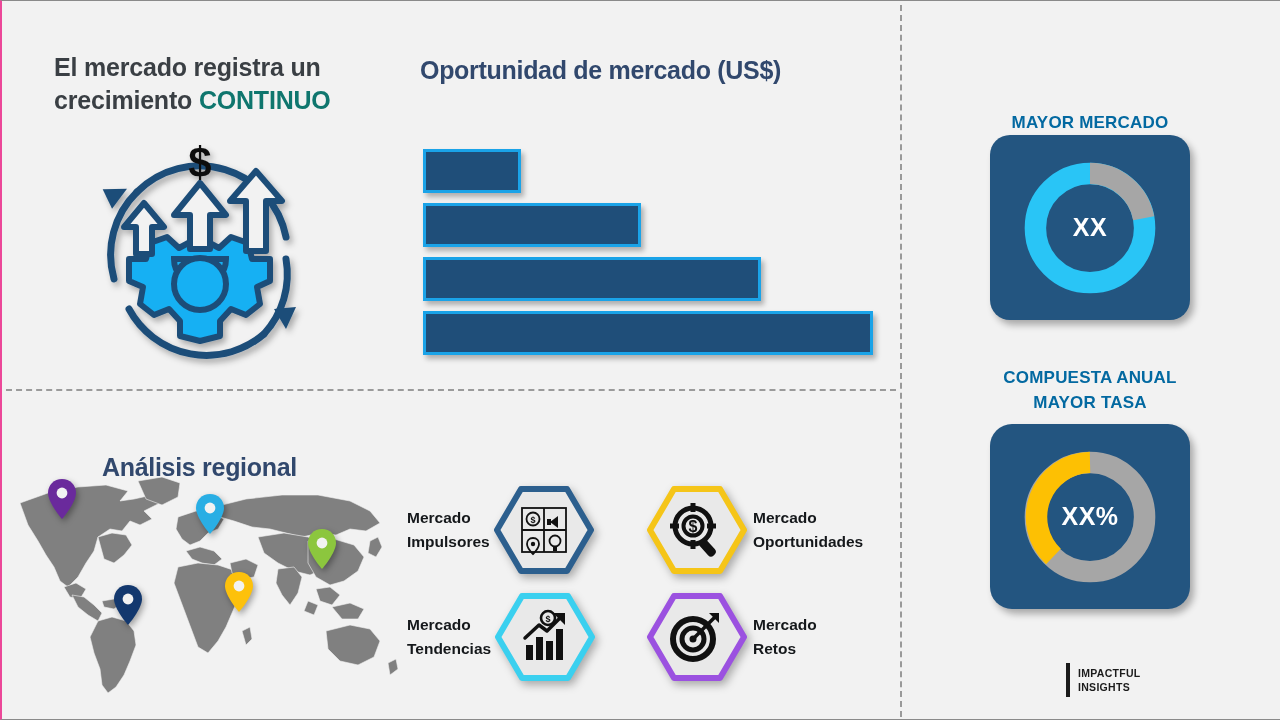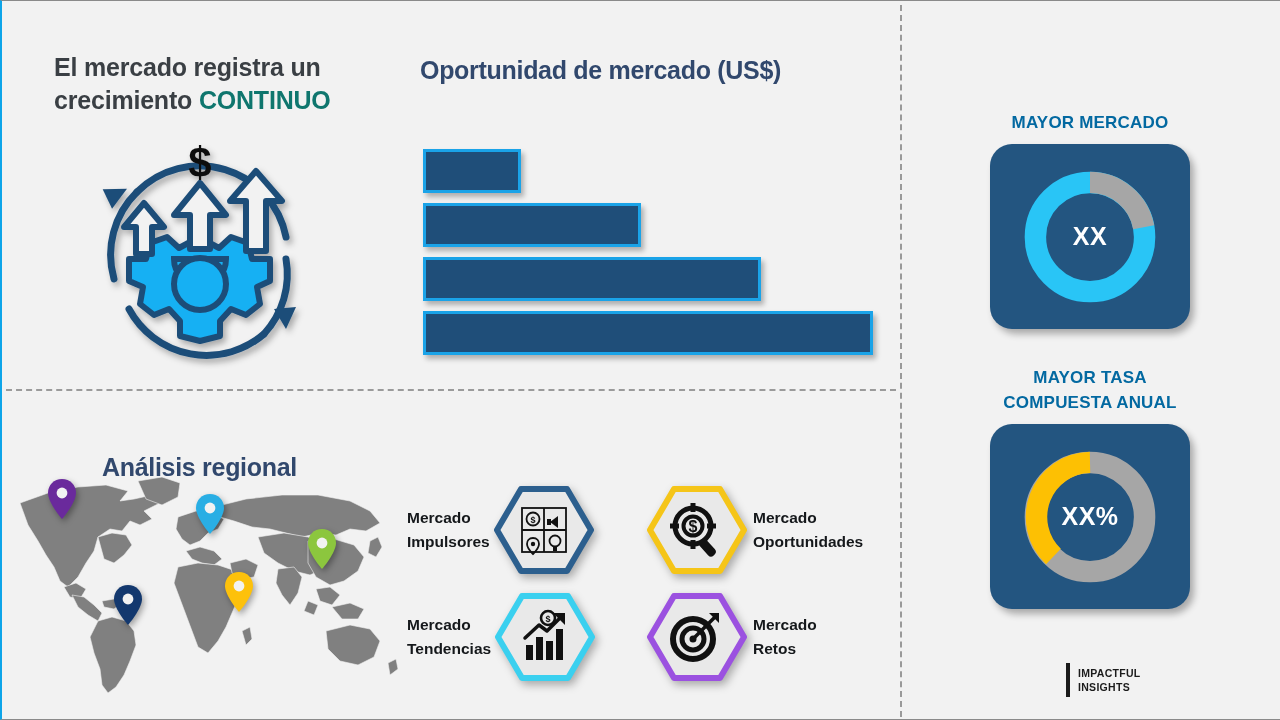--- a/index.html
+++ b/index.html
@@ -6,21 +6,21 @@
   html, body {
     width: 1280px; height: 720px;
     font-family: "Liberation Sans", sans-serif;
     background: #ffffff;
     overflow: hidden;
   }
   #canvas {
     position: relative;
     width: 1280px; height: 720px;
     background: #f2f2f2;
-    border-left: 2px solid #0ea5e9;
+    border-left: 2px solid #ec4899;
     border-top: 1px solid #8a8a8a;
     border-bottom: 1px solid #8a8a8a;
     overflow: hidden;
   }
 
   
   .divider-v {
     position: absolute;
     left: 898px; top: 4px;
     width: 0; height: 712px;
@@ -352,33 +352,33 @@
       </svg>
     </div>
     <div class="hex-label right">
       <div>Mercado</div>
       <div>Retos</div>
     </div>
   </div>
 
   <div class="donut-title" style="left:938px; top:110px;">MAYOR MERCADO</div>
 
-  <div class="donut-card" style="left:988px; top:143px;">
+  <div class="donut-card" style="left:988px; top:134px;border-radius:20px;">
     <svg viewBox="0 0 160 160" width="156" height="156">
 
       <circle cx="80" cy="80" r="56" fill="none" stroke="#29c5f6" stroke-width="22"></circle>
 
       <path d="M 80 24 A 56 56 0 0 1 135 70" fill="none" stroke="#a6a6a6" stroke-width="22"></path>
     </svg>
     <div class="donut-center">XX</div>
   </div>
 
   <div class="donut-title" style="left:938px; top:365px;">
+    <div>COMPUESTA ANUAL</div>
     <div>MAYOR TASA</div>
-    <div>COMPUESTA ANUAL</div>
   </div>
 
   <div class="donut-card" style="left:988px; top:423px;">
     <svg viewBox="0 0 160 160" width="156" height="156">
 
       <circle cx="80" cy="80" r="56" fill="none" stroke="#a6a6a6" stroke-width="22"></circle>
 
       <path d="M 80 24 A 56 56 0 0 0 42.5 120.5" fill="none" stroke="#fdc003" stroke-width="22"></path>
     </svg>
     <div class="donut-center">XX%</div>

